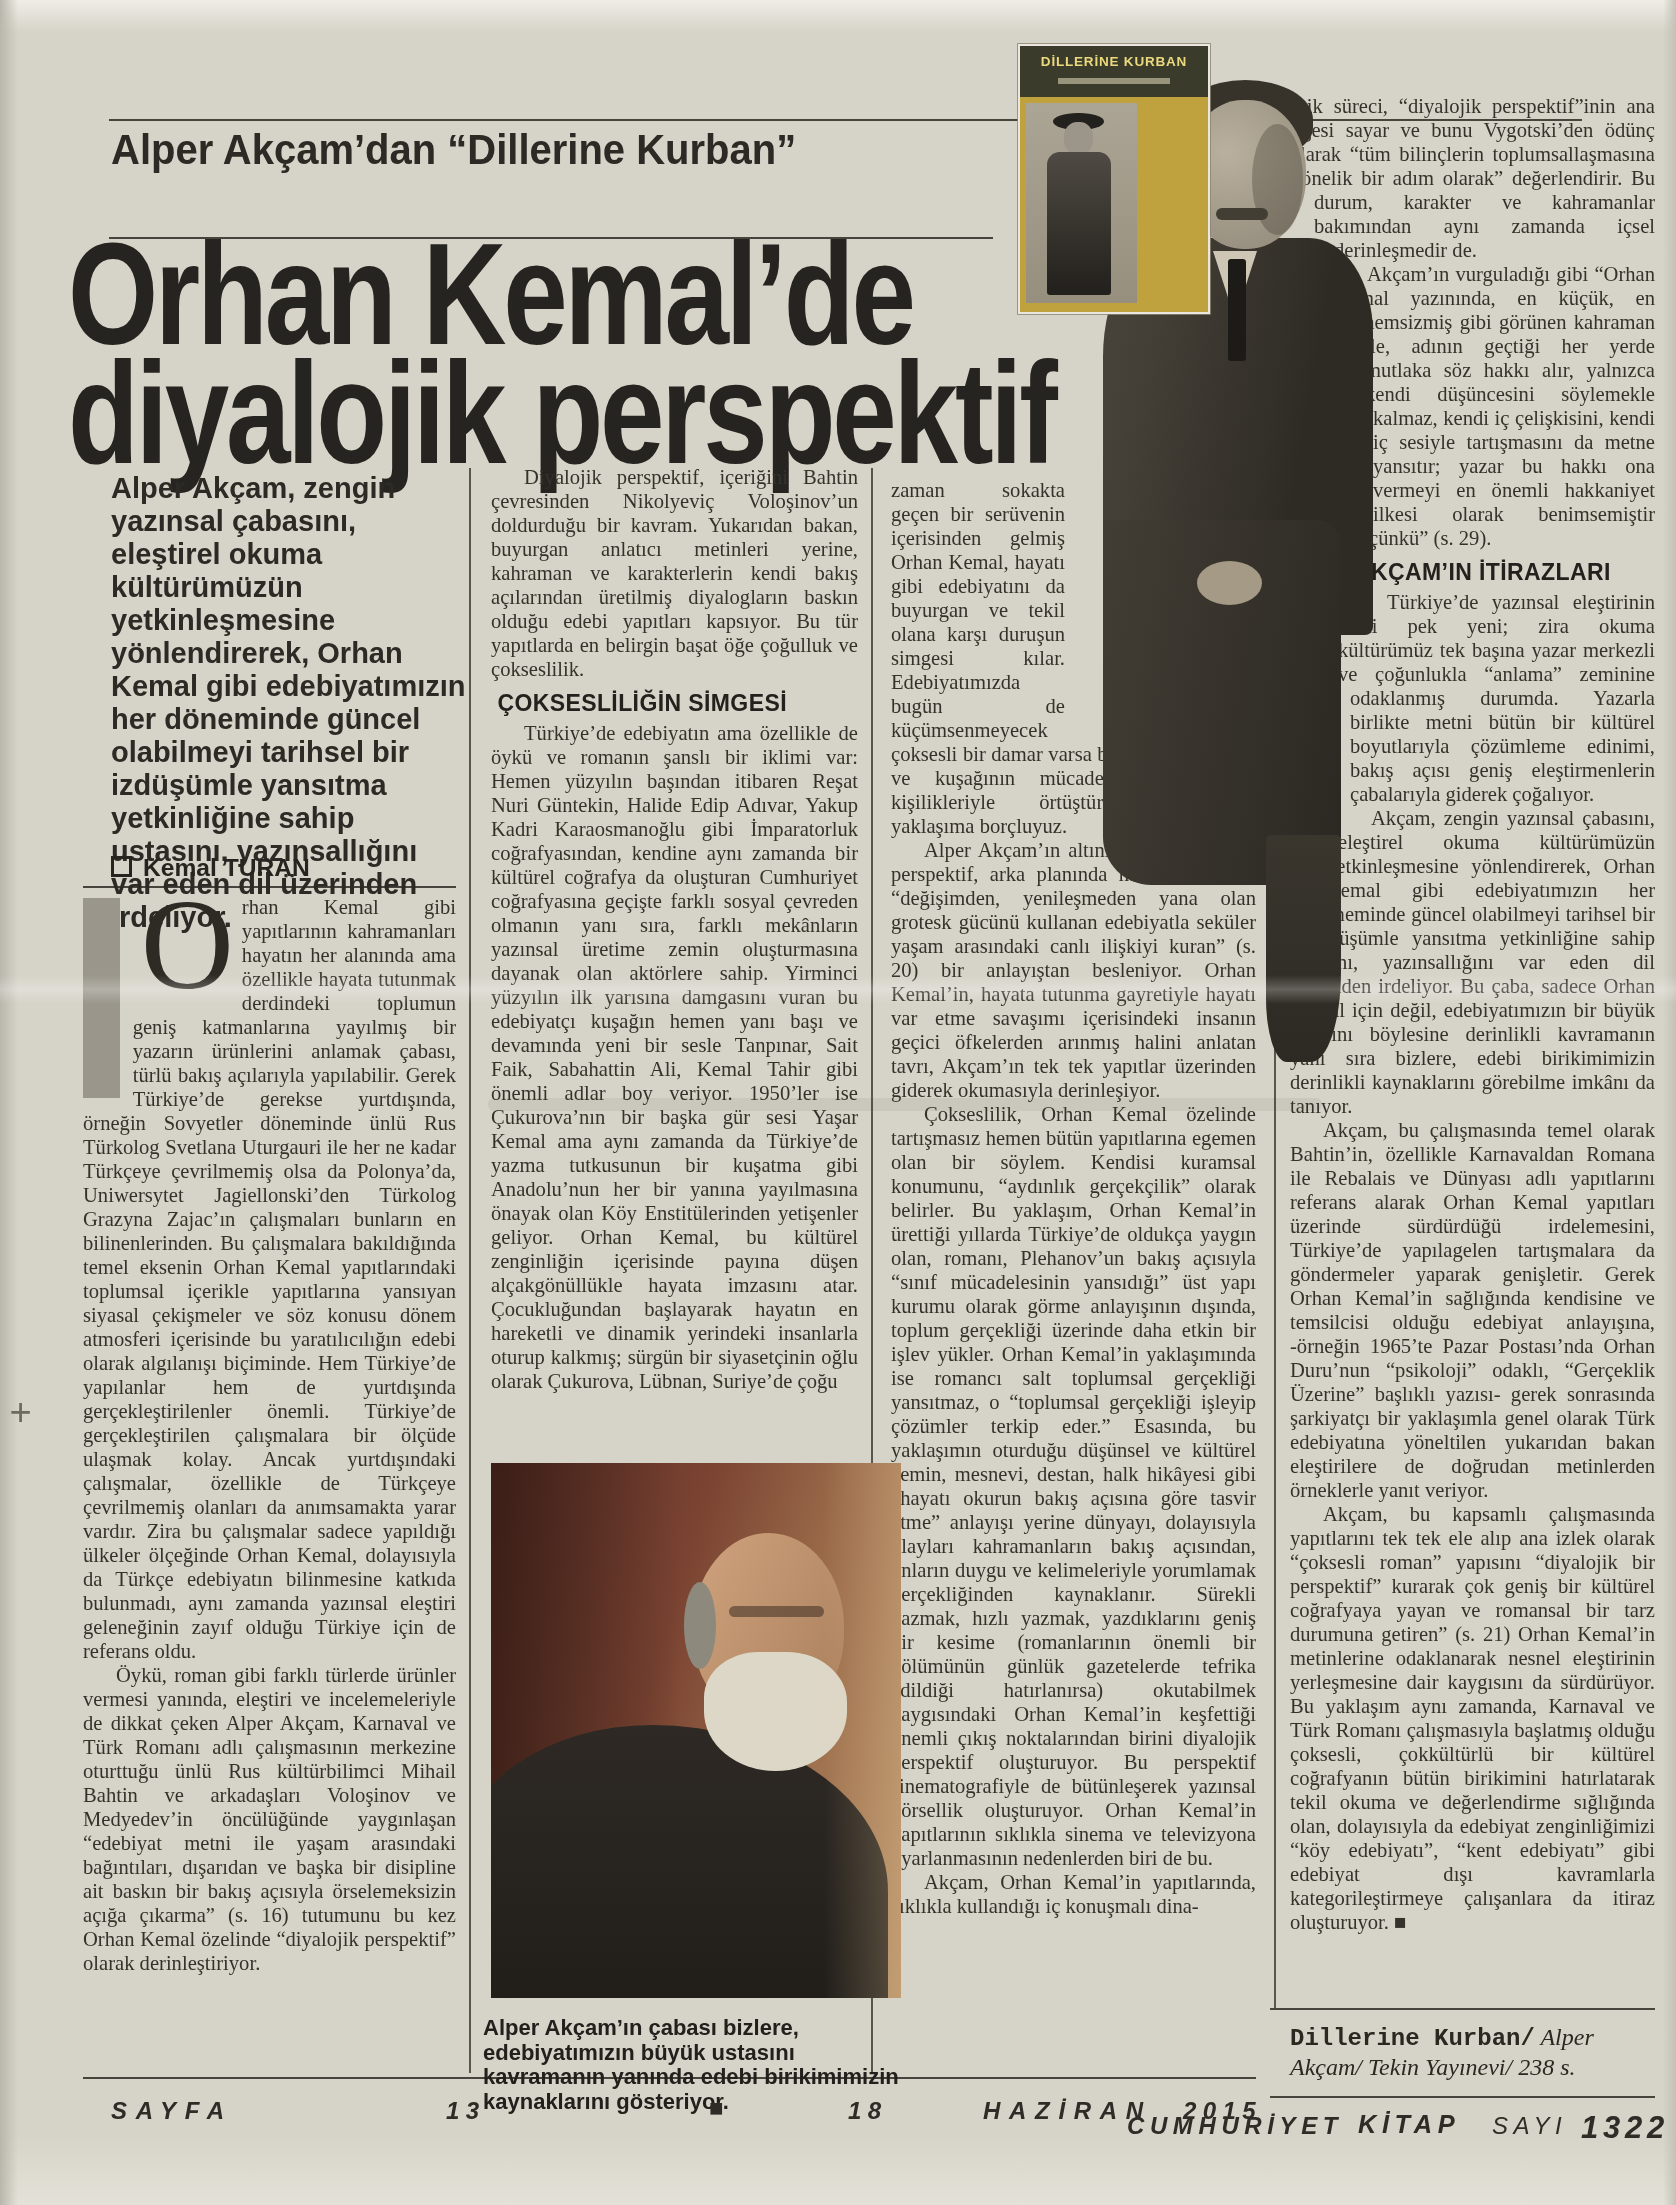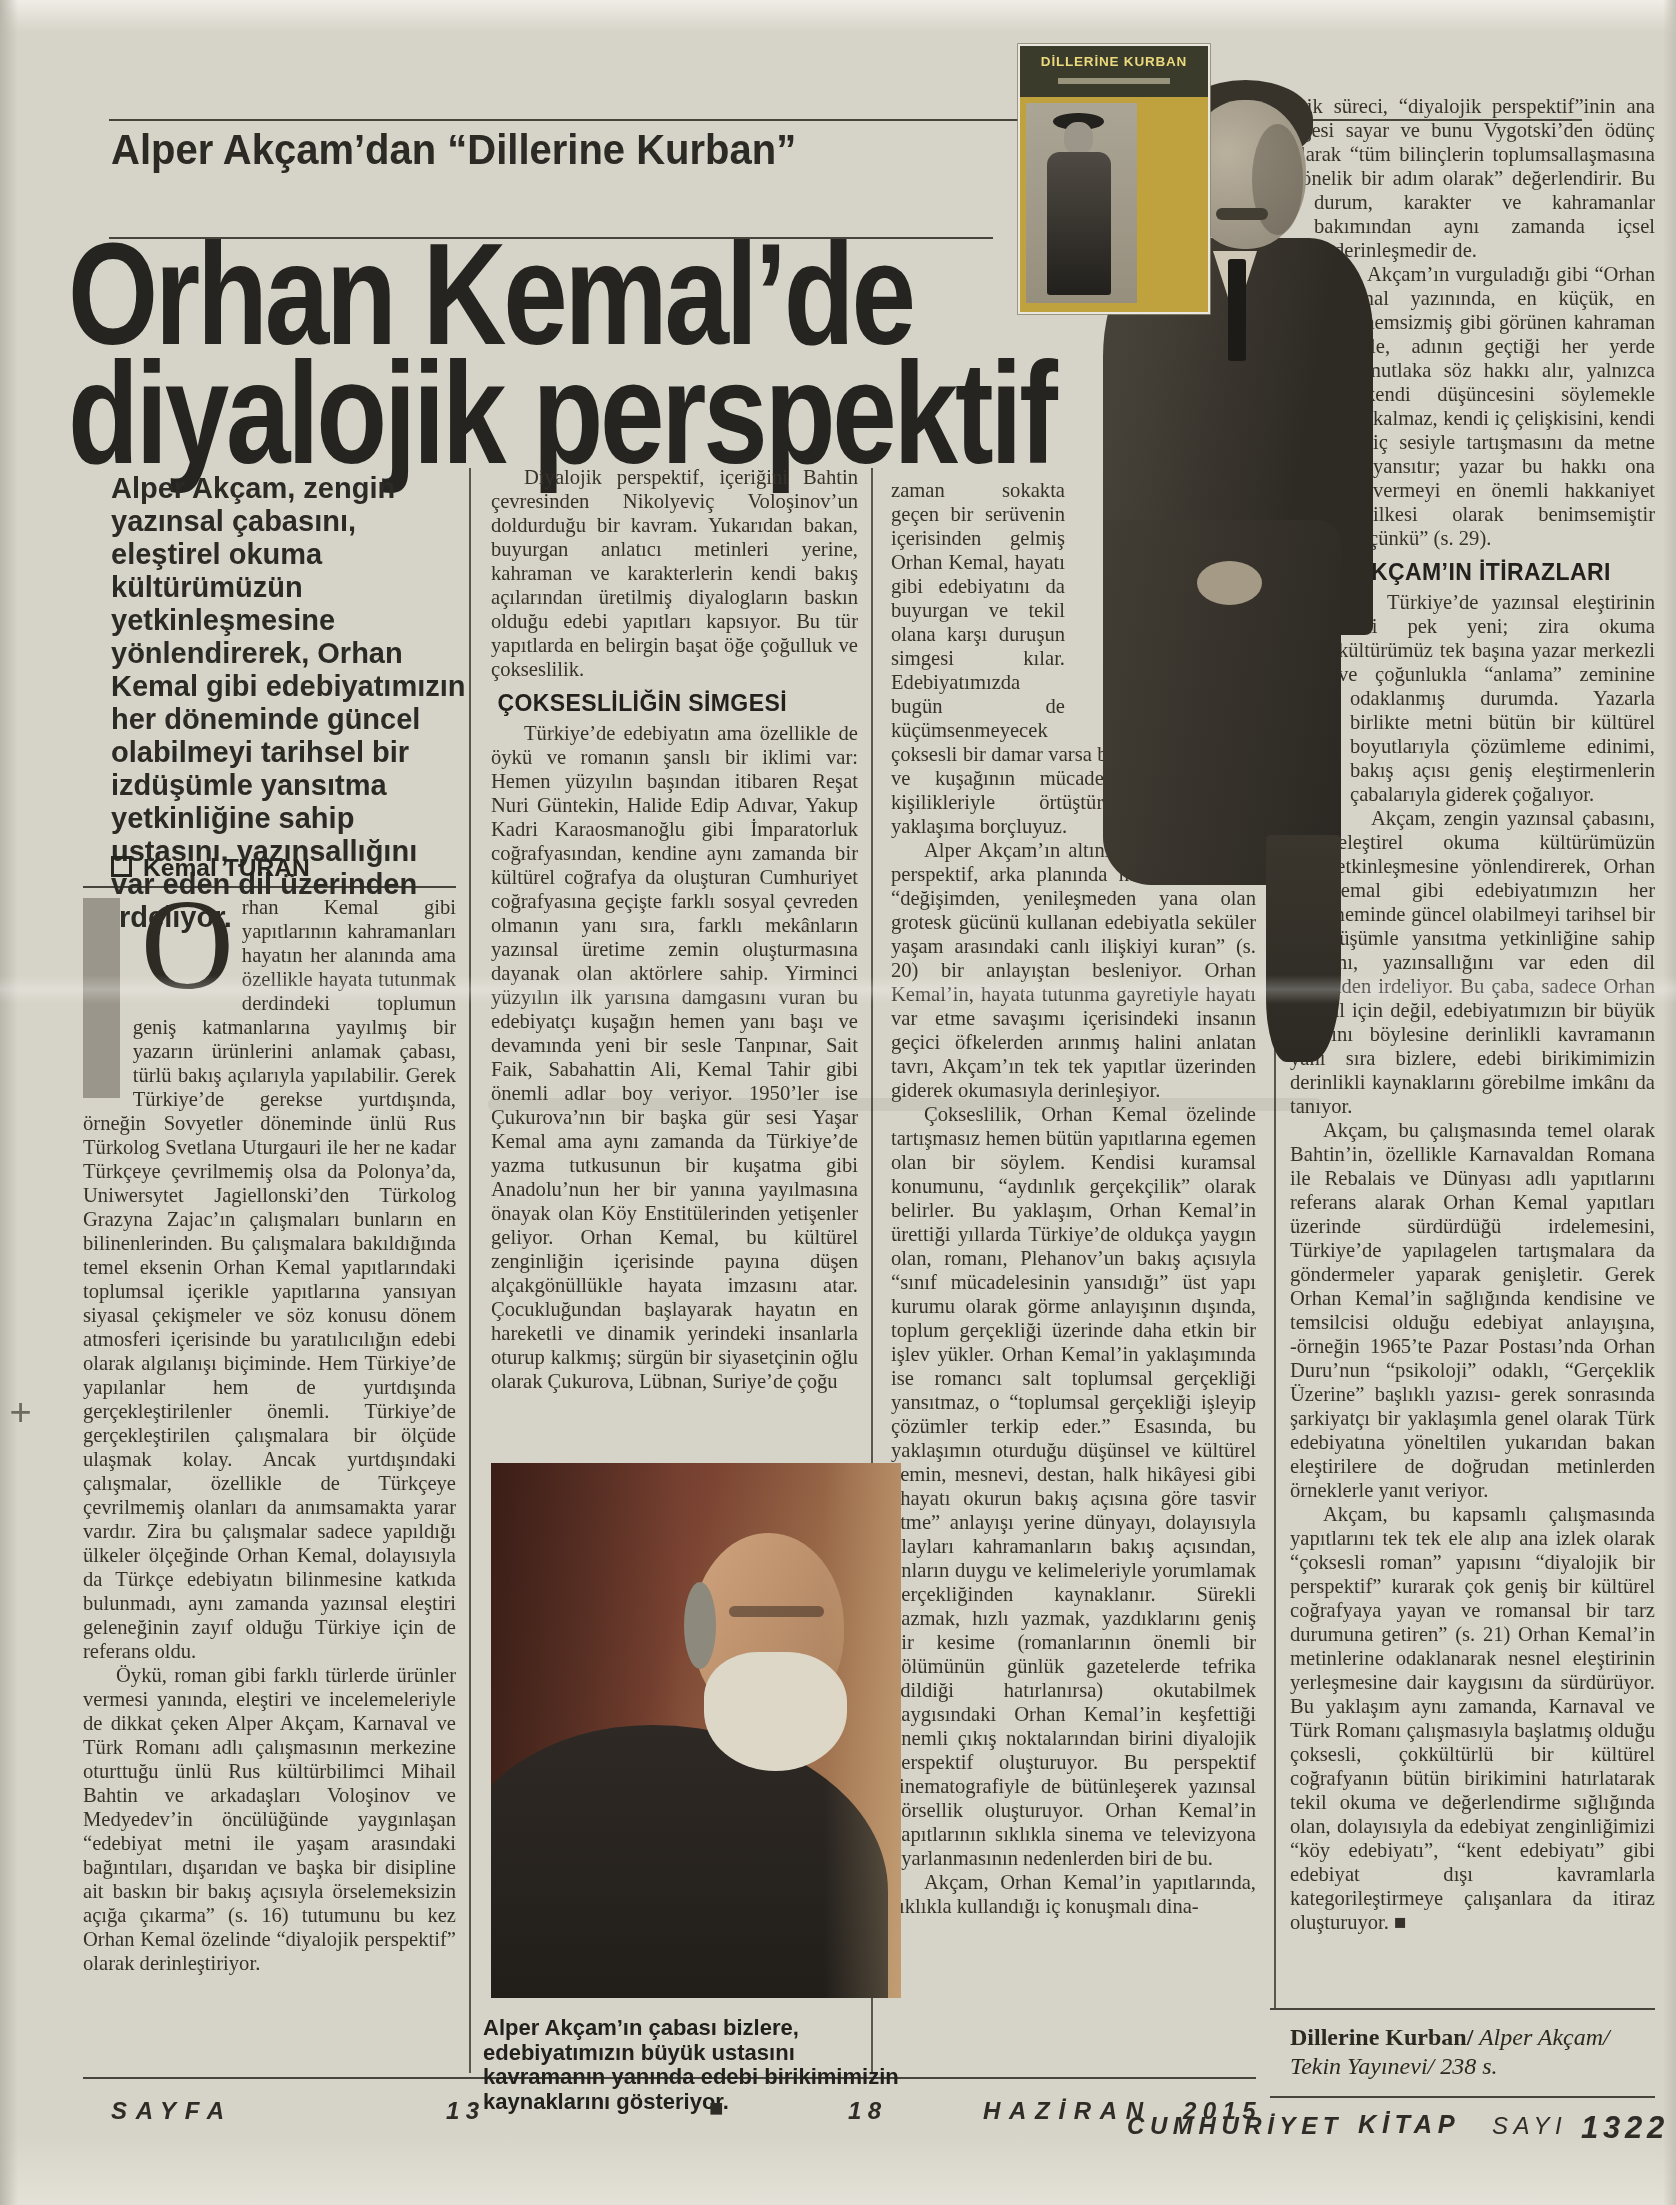--- a/index.html
+++ b/index.html
@@ -71,21 +71,21 @@
   .ak-hairL{left:193px;top:119px;width:32px;height:87px;border-radius:50%;background:#8d897c;}
   .ak-brow{left:238px;top:143px;width:95px;height:11px;border-radius:6.4px;background:rgba(60,45,35,.55);}
   .ak-beard{left:213px;top:189px;width:143px;height:119px;border-radius:38% 42% 50% 50%;background:#ddd7c8;}
   .ak-body{left:-32px;top:262px;width:429px;height:302px;border-radius:45% 55% 0 0;background:linear-gradient(#2e2924,#201d19);}
   .ak-light{left:333px;top:0;width:77px;height:535px;background:linear-gradient(270deg,rgba(236,206,160,.28),rgba(236,206,160,0));}
 
   .caption{position:absolute;left:483px;top:2016px;width:433px;font-family:"Liberation Sans",sans-serif;font-weight:bold;font-size:22px;line-height:24.6px;color:#21201c;z-index:2;text-align:left;}
 
   
   .bookref{position:absolute;left:1290px;top:2023px;width:365px;font-size:24px;line-height:29px;color:#2b2822;z-index:2;}
-  .bookref .t{font-weight:bold;}
+  .bookref .t{font-weight:bold;font-family:Liberation Mono, monospace;}
   .bookref .r{font-style:italic;}
   .footer{position:absolute;font-family:"Liberation Sans",sans-serif;font-style:italic;font-weight:bold;color:#2e2c27;font-size:24px;letter-spacing:8.7px;z-index:2;white-space:nowrap;}
   .f-sq{letter-spacing:0;font-style:normal;}
 </style>
 </head>
 <body>
 
 <div class="scan-top"></div>
 <div class="scan-bottom"></div>
 <div class="scan-left"></div>

